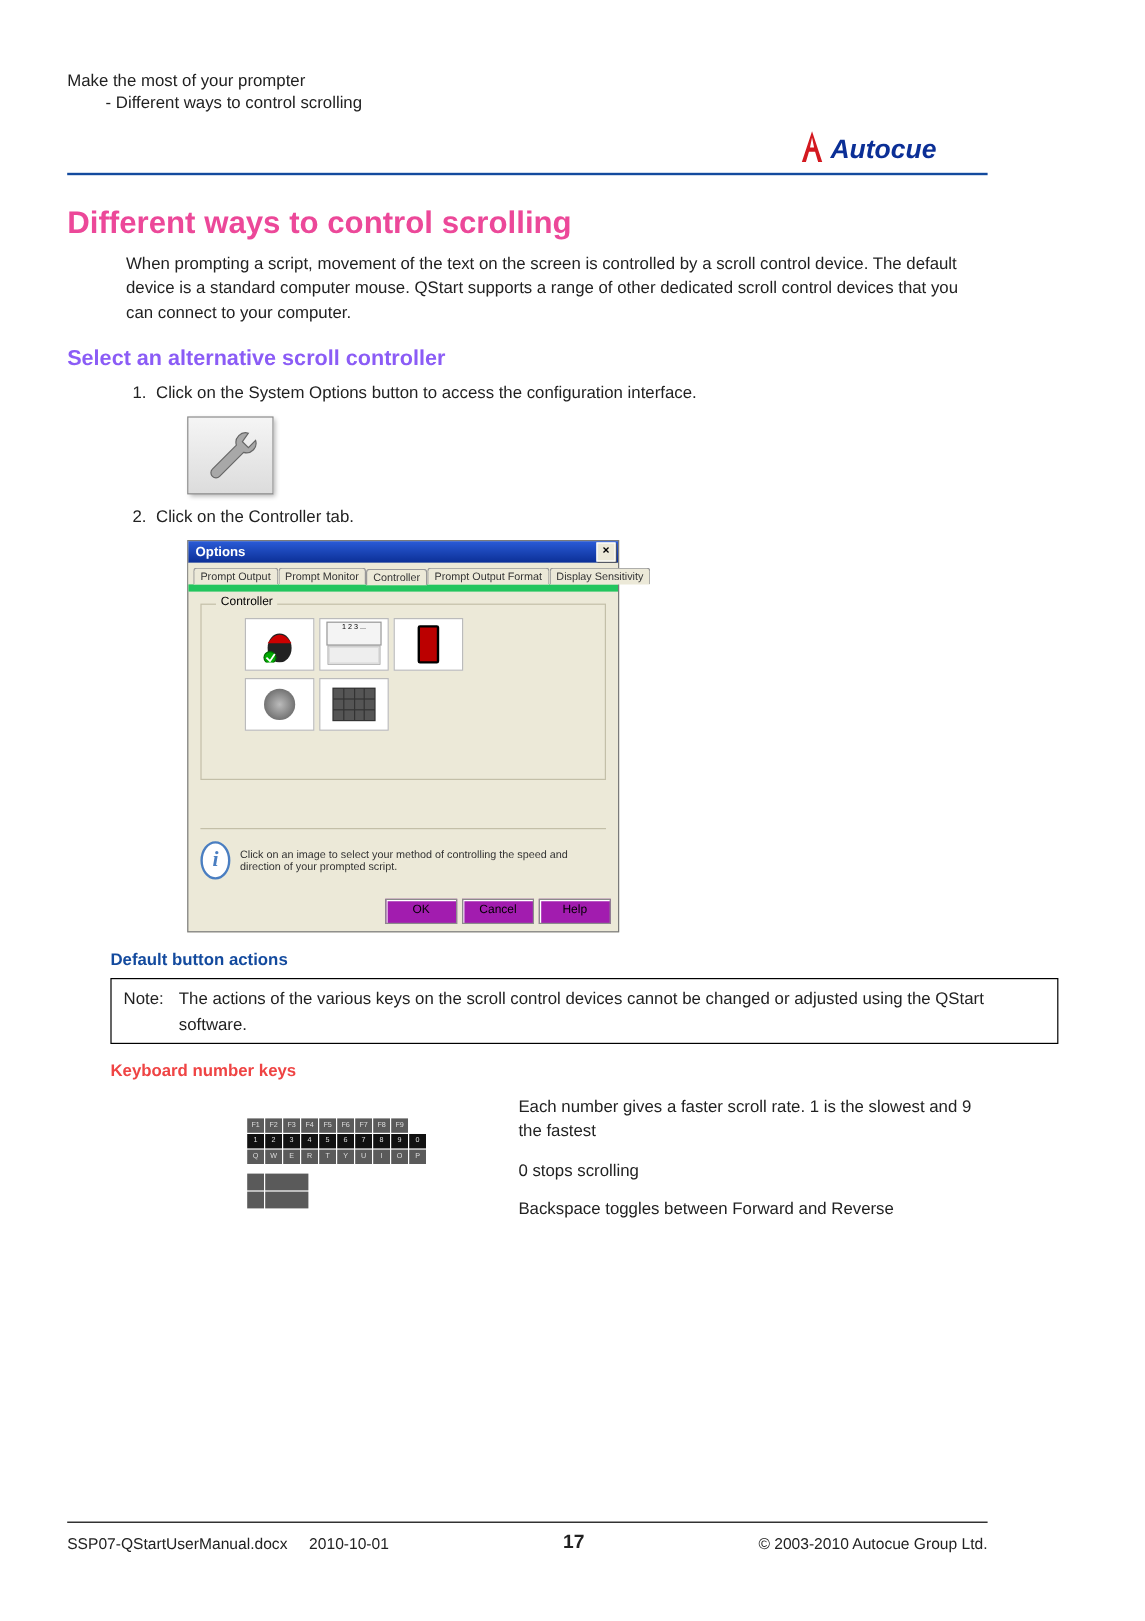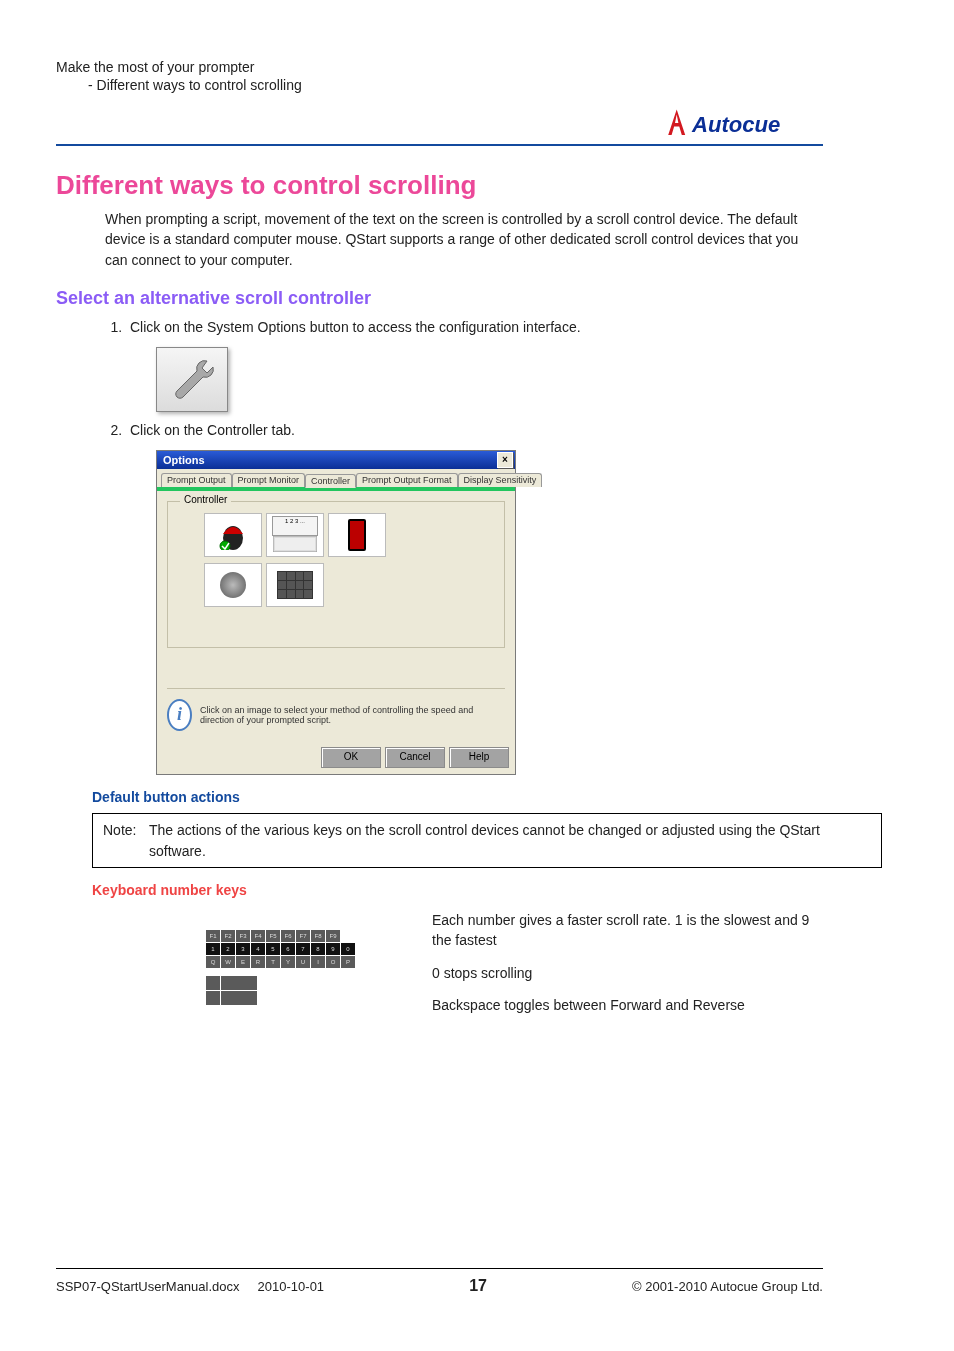--- a/index.html
+++ b/index.html
@@ -117,21 +117,21 @@
     background: #ece9d8;
     color: #000;
     text-align: center;
     line-height: 13px;
     font-size: 10px;
     border: 1px solid #fff;
     box-shadow: 1px 1px 0 #555;
   }
   .dlg-tabs {
     display: flex;
-    border-bottom: 4px solid #22c55e;
+    border-bottom: 6px solid #22c55e;
     padding: 4px 4px 0 4px;
     gap: 0;
     background:#ece9d8;
     text-align:center;
   }
   .dlg-tab {
     border: 1px solid #999;
     border-bottom: none;
     border-radius: 3px 3px 0 0;
     padding: 1px 5px;
@@ -208,21 +208,21 @@
     background: #fff;
   }
   .dlg-buttons {
     display: flex;
     justify-content: flex-end;
     gap: 4px;
     padding: 6px;
   }
   .dlg-btn {
     width: 58px; height: 19px;
-    background: #a3a3a3;
+    background: #a21caf;
     border: 1px solid #8b8b8b;
     box-shadow: inset 1px 1px 0 #fff;
     font-size: 10px;
     font-family: Tahoma, Arial, sans-serif;
     text-align: center;
     line-height: 17px;
   }
 
   
   .kbd-strip {
@@ -442,16 +442,16 @@
     </div>
   </div>
 
   <div class="footer">
     <div>
       <span>SSP07-QStartUserManual.docx</span>
       &nbsp;&nbsp;&nbsp;
       <span>2010-10-01</span>
     </div>
     <div class="pg">17</div>
-    <div>© 2001-2010 Autocue Group Ltd.</div>
+    <div>© 2003-2010 Autocue Group Ltd.</div>
   </div>
 
 </div>
 
 </body></html>

